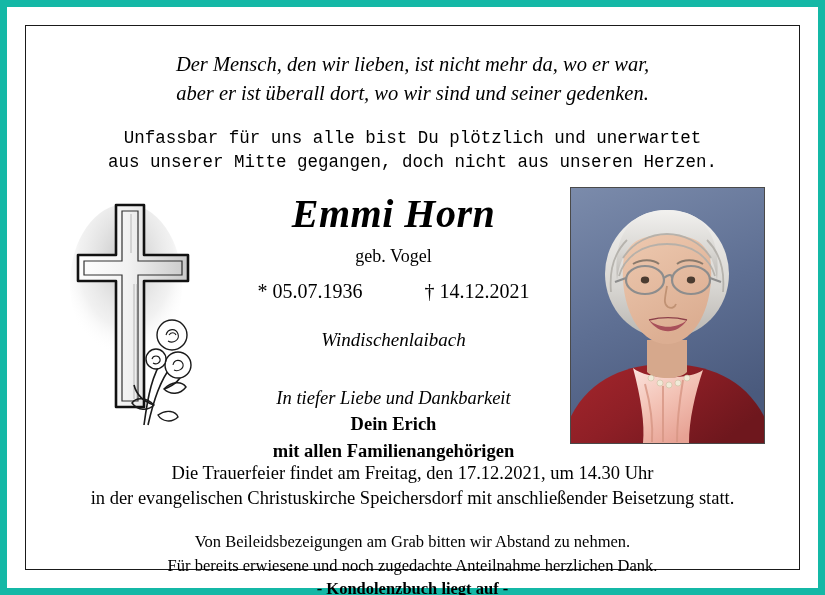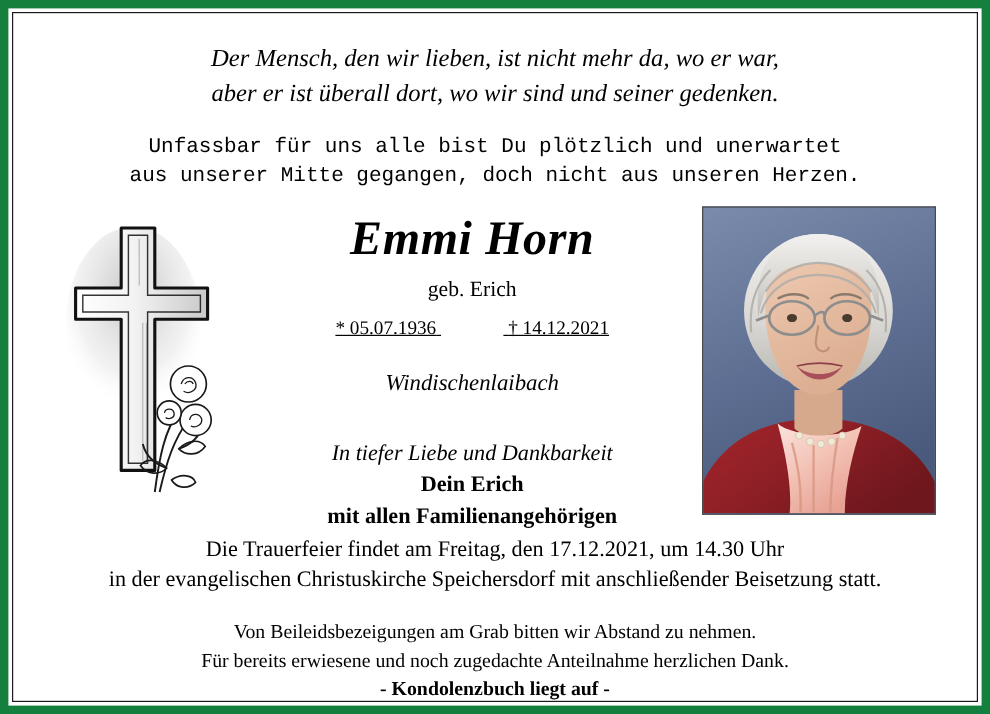--- a/index.html
+++ b/index.html
@@ -12,22 +12,22 @@
     height: 595px;
     font-family: "Liberation Serif", serif;
     overflow: hidden;
   }
   .obituary {
     position: relative;
     width: 825px;
     height: 595px;
     box-sizing: border-box;
     background: #ffffff;
-    border: 7px solid #15803d;
-    padding: 3px;
+    border: 7px solid #14b8a6;
+    padding: 18px;
   }
   .inner-frame {
     position: relative;
     width: 100%;
     height: 100%;
     box-sizing: border-box;
     border: 1px solid #1a1a1a;
     background: #ffffff;
   }
   .content {
@@ -101,24 +101,23 @@
     font-size: 40px;
     letter-spacing: 0.5px;
     line-height: 1.05;
     margin: 0;
   }
   .maiden {
     font-size: 18px;
     margin-top: 11px;
   }
   .dates {
-    font-size: 16px;
+    font-size: 20px;
     margin-top: 13px;
     white-space: nowrap;
-    text-decoration: underline;
   }
   .dates .sep {
     display: inline-block;
     width: 52px;
   }
   .place {
     font-size: 19px;
     margin-top: 26px;
     font-style: italic;
   }
@@ -226,21 +225,21 @@
               <path d="M98 146 C 100 139, 108 139, 110 145 C 112 151, 105 155, 100 152"></path>
               <path d="M101 146 C 103 143, 107 143, 108 146"></path>
               <path d="M105 176 C 106 170, 113 170, 115 175 C 116 180, 110 183, 106 181"></path>
               <path d="M84 170 C 85 166, 91 166, 92 170 C 93 174, 88 176, 85 174"></path>
             </g>
           </svg>
         </div>
 
         <div class="name-block">
           <div class="name">Emmi Horn</div>
-          <div class="maiden">geb. Erich</div>
+          <div class="maiden">geb. Vogel</div>
           <div class="dates">
             <span>* 05.07.1936</span>
             <span class="sep"></span>
             <span>† 14.12.2021</span>
           </div>
           <div class="place">Windischenlaibach</div>
           <div class="tribute">
             <span class="normal">In tiefer Liebe und Dankbarkeit</span>
             <span class="bold">Dein Erich</span>
             <span class="bold">mit allen Familienangehörigen</span>

